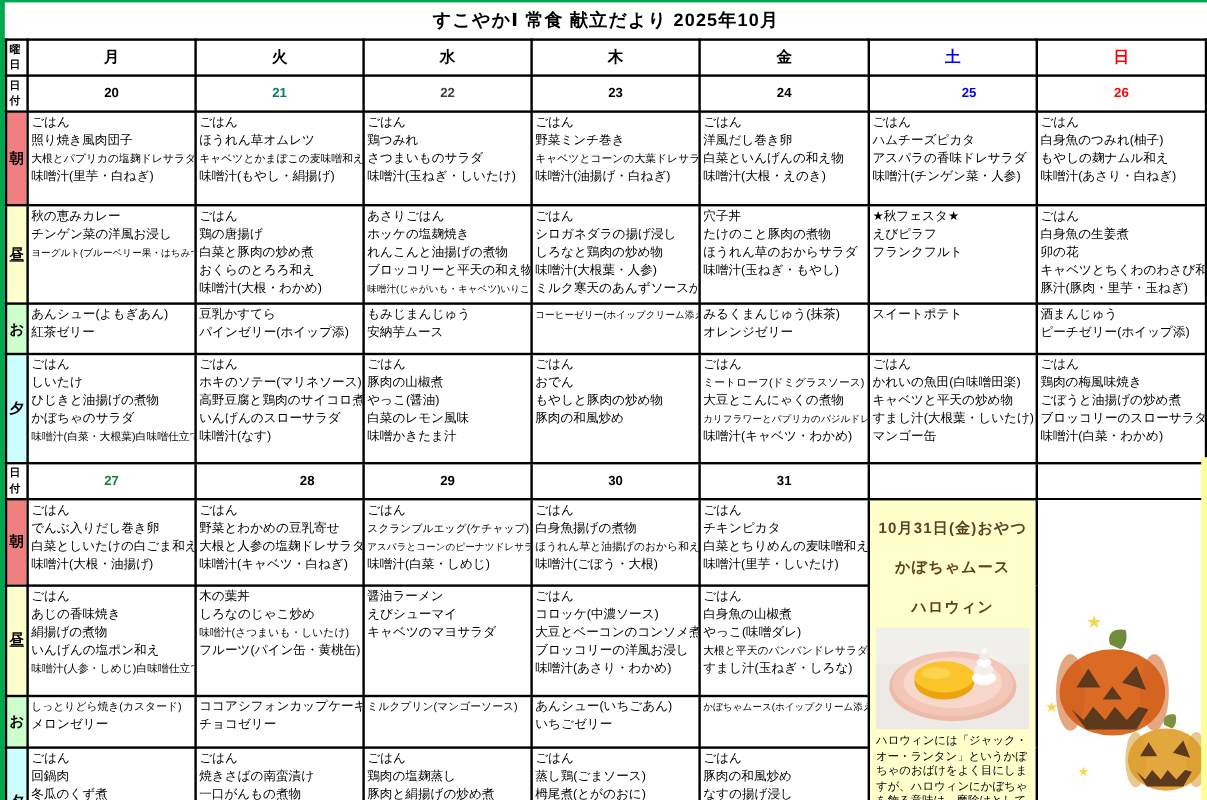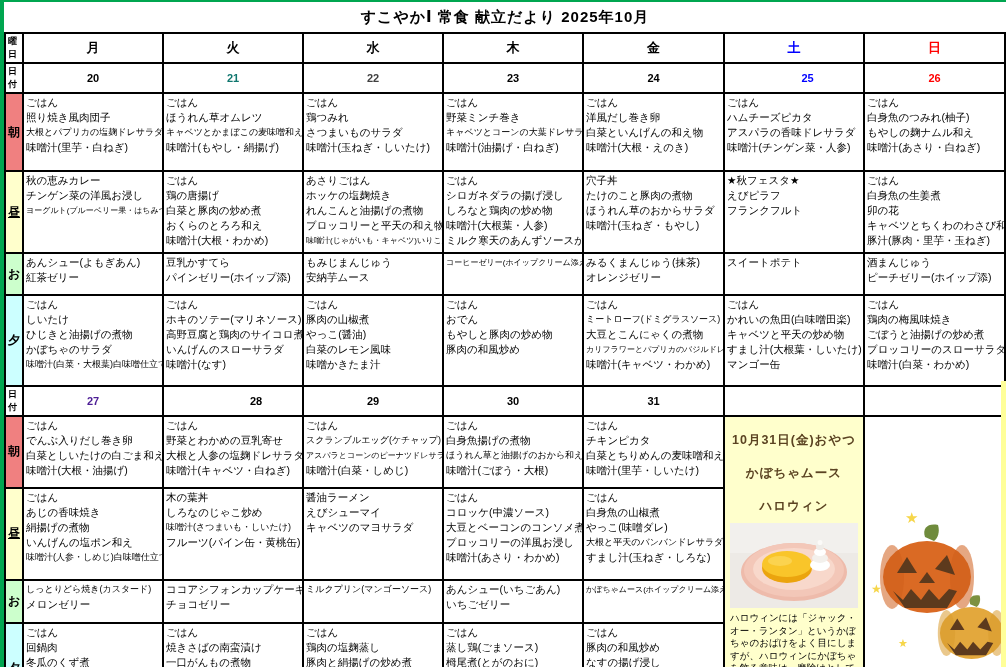--- a/index.html
+++ b/index.html
@@ -261,21 +261,21 @@
           <td class="menucell">
             <div>ごはん</div>
             <div>鶏肉の梅風味焼き</div>
             <div>ごぼうと油揚げの炒め煮</div>
             <div>ブロッコリーのスローサラダ</div>
             <div>味噌汁(白菜・わかめ)</div>
           </td>
         </tr>
         <tr style="height: 16px;">
           <td class="rowlab tiny">日付</td>
-          <td class="datecell" style="color: #4c1d95; margin-left: 24px;">27</td>
+          <td class="datecell" style="color: #15803d; margin-left: 24px;">27</td>
           <td class="datecell" style="color: rgb(0, 0, 0); padding-left: 48px;">28</td>
           <td class="datecell" style="color: rgb(0, 0, 0);">29</td>
           <td class="datecell" style="color: rgb(0, 0, 0);">30</td>
           <td class="datecell" style="color: rgb(0, 0, 0);">31</td>
           <td class="datecell" style="color: rgb(0, 0, 255);"></td>
           <td class="datecell" style="color: rgb(255, 0, 0);"></td>
         </tr>
         <tr style="height: 69px;">
           <td class="rowlab" style="background: rgb(240, 128, 128);">朝</td>
           <td class="menucell">

